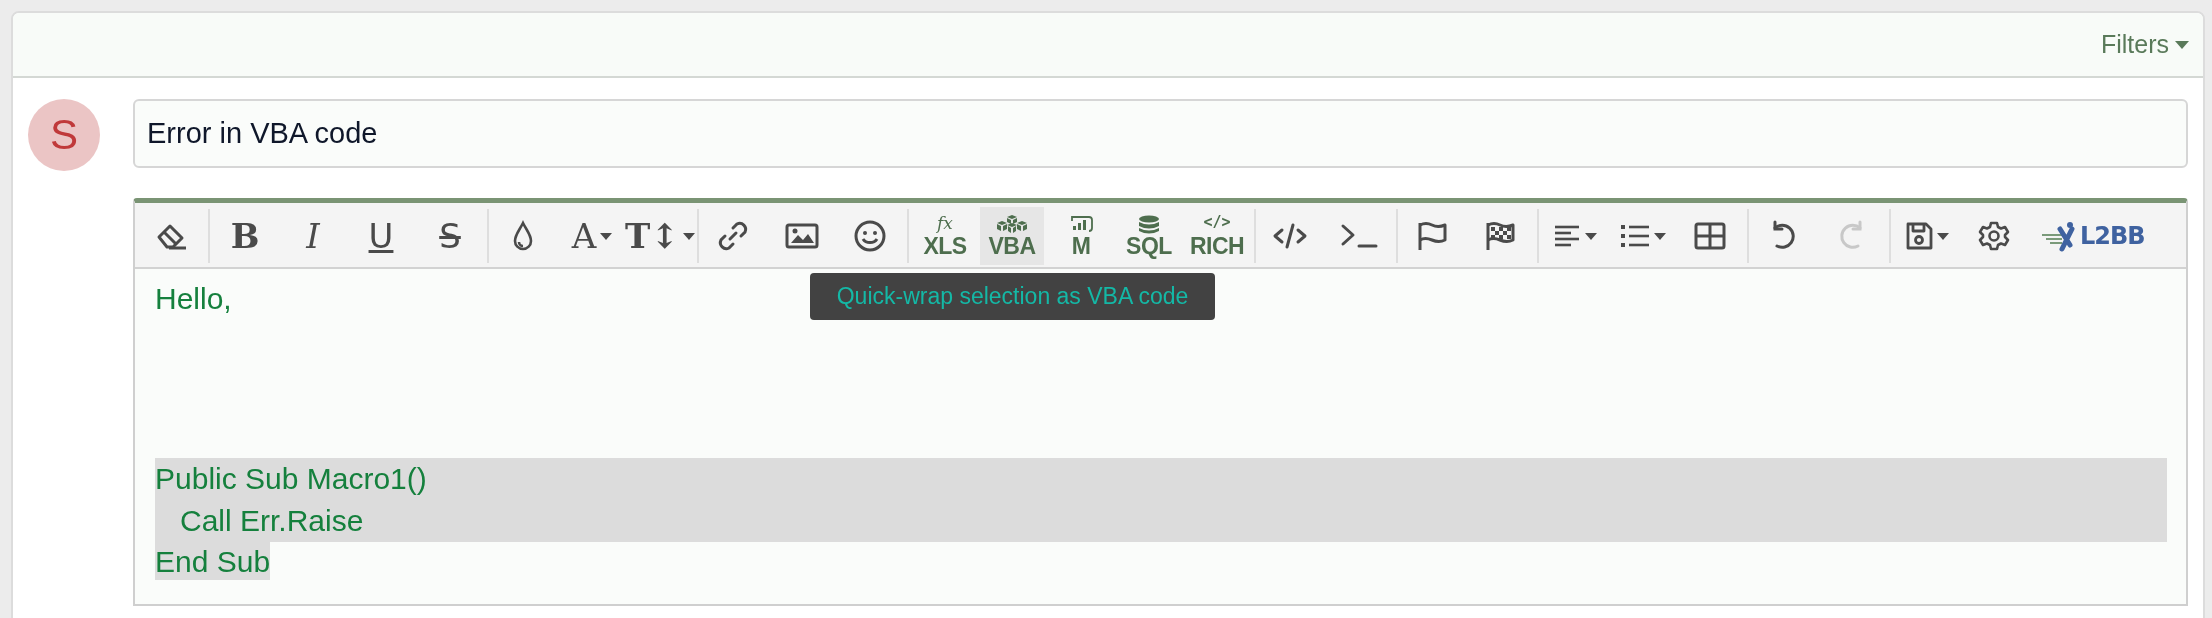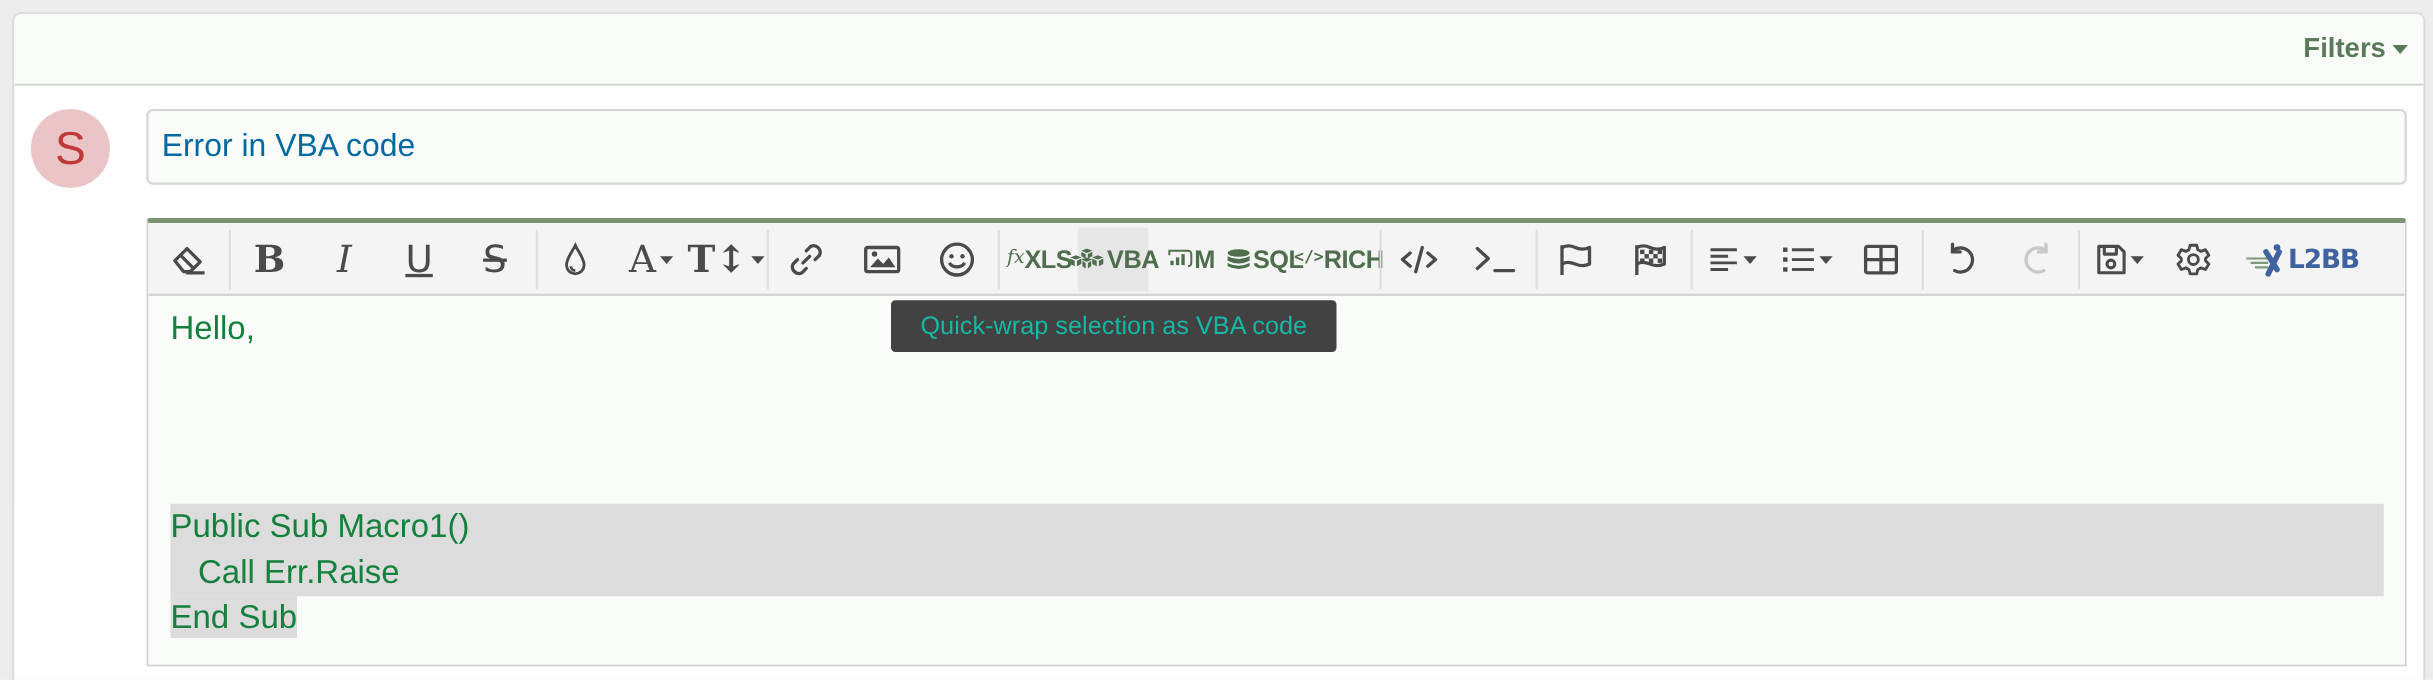--- a/index.html
+++ b/index.html
@@ -4,47 +4,47 @@
 <style>
   * { box-sizing: border-box; margin: 0; padding: 0; }
   html, body { width: 2212px; height: 618px; overflow: hidden; }
   body { background: #ececec; font-family: "Liberation Sans", sans-serif; position: relative; }
 
   .panel { position: absolute; left: 11px; top: 11px; width: 2194px; height: 620px;
            background: #fff; border: 2px solid #dcdcdc; border-radius: 8px; overflow: hidden; }
   .panel-header { position: absolute; left: 0; top: 0; right: 0; height: 65px;
                   background: #f8fbf8; border-bottom: 2px solid #d4d8d4; }
   .filters { position: absolute; right: 14px; top: 17px; font-size: 25px; color: #5a7a5a;
-             display: flex; align-items: center; gap: 6px; cursor: pointer; font-weight: bold; }
+             display: flex; align-items: center; gap: 6px; cursor: pointer; }
   .caret { width: 0; height: 0; border-left: 7px solid transparent; border-right: 7px solid transparent;
            border-top: 8px solid #5a7a5a; display: inline-block; }
 
   .avatar { position: absolute; left: 28px; top: 99px; width: 72px; height: 72px; border-radius: 50%;
             background: #ebc5c5; color: #c0393a; font-size: 42px; display: flex; align-items: center;
             justify-content: center; }
 
   .title-input { position: absolute; left: 133px; top: 99px; width: 2055px; height: 69px;
                  border: 2px solid #d6d6d6; border-radius: 6px; background: #fafcfa;
-                 font-family: "Liberation Sans", sans-serif; font-size: 29px; color: #0369a1;
+                 font-family: "Liberation Sans", sans-serif; font-size: 29px; color: #0f172a;
                  padding: 0 12px; outline: none; }
 
   .editor { position: absolute; left: 133px; top: 198px; width: 2055px; height: 408px;
             border: 2px solid #cfcfcf; border-top: 5px solid #7a9474; border-radius: 4px 4px 0 0;
             background: #fafcfa; }
   .toolbar { position: absolute; left: 0; top: 0; right: 0; height: 66px; background: #f4f4f4;
              border-bottom: 2px solid #d2d2d2; }
   .tb-btn { position: absolute; top: 4px; height: 58px; width: 64px; display: flex; align-items: center;
             justify-content: center; cursor: pointer; color: #4a4a4a; }
   .tb-btn.active { background: #e6e6e6; }
   .tb-btn svg { display: block; }
   .sep { position: absolute; top: 6px; width: 2px; height: 54px; background: #dedede; }
   .glyph { font-family: "DejaVu Serif", serif; font-size: 34px; color: #4a4a4a; line-height: 1; }
   .mini-caret { width: 0; height: 0; border-left: 6px solid transparent; border-right: 6px solid transparent;
                 border-top: 7px solid #4a4a4a; margin-left: 4px; }
-  .code-btn { display: flex; flex-direction: row; align-items: center; color: #4e6e4e; }
+  .code-btn { display: flex; flex-direction: column; align-items: center; color: #4e6e4e; }
   .code-btn .lbl { font-family: Liberation Sans, sans-serif; font-weight: bold; font-size: 23px; line-height: 1; letter-spacing: -0.5px; text-align: center; }
   .code-btn .top { font-family: "DejaVu Serif", serif; font-style: italic; font-size: 17px; line-height: 1; height: 20px; }
 
   .logo { position: absolute; left: 1905px; top: 8px; width: 130px; height: 50px; display: flex; align-items: center; }
   .logo-text { font-family: "DejaVu Sans", sans-serif; font-weight: bold; font-size: 24px; color: #3f62a0; letter-spacing: -1px; }
 
   .tooltip { position: absolute; left: 675px; top: 70px; width: 405px; height: 47px; background: #424242;
              color: #14b8a6; border-radius: 4px; font-size: 23px; display: flex; align-items: center;
              justify-content: center; z-index: 5; }
 

